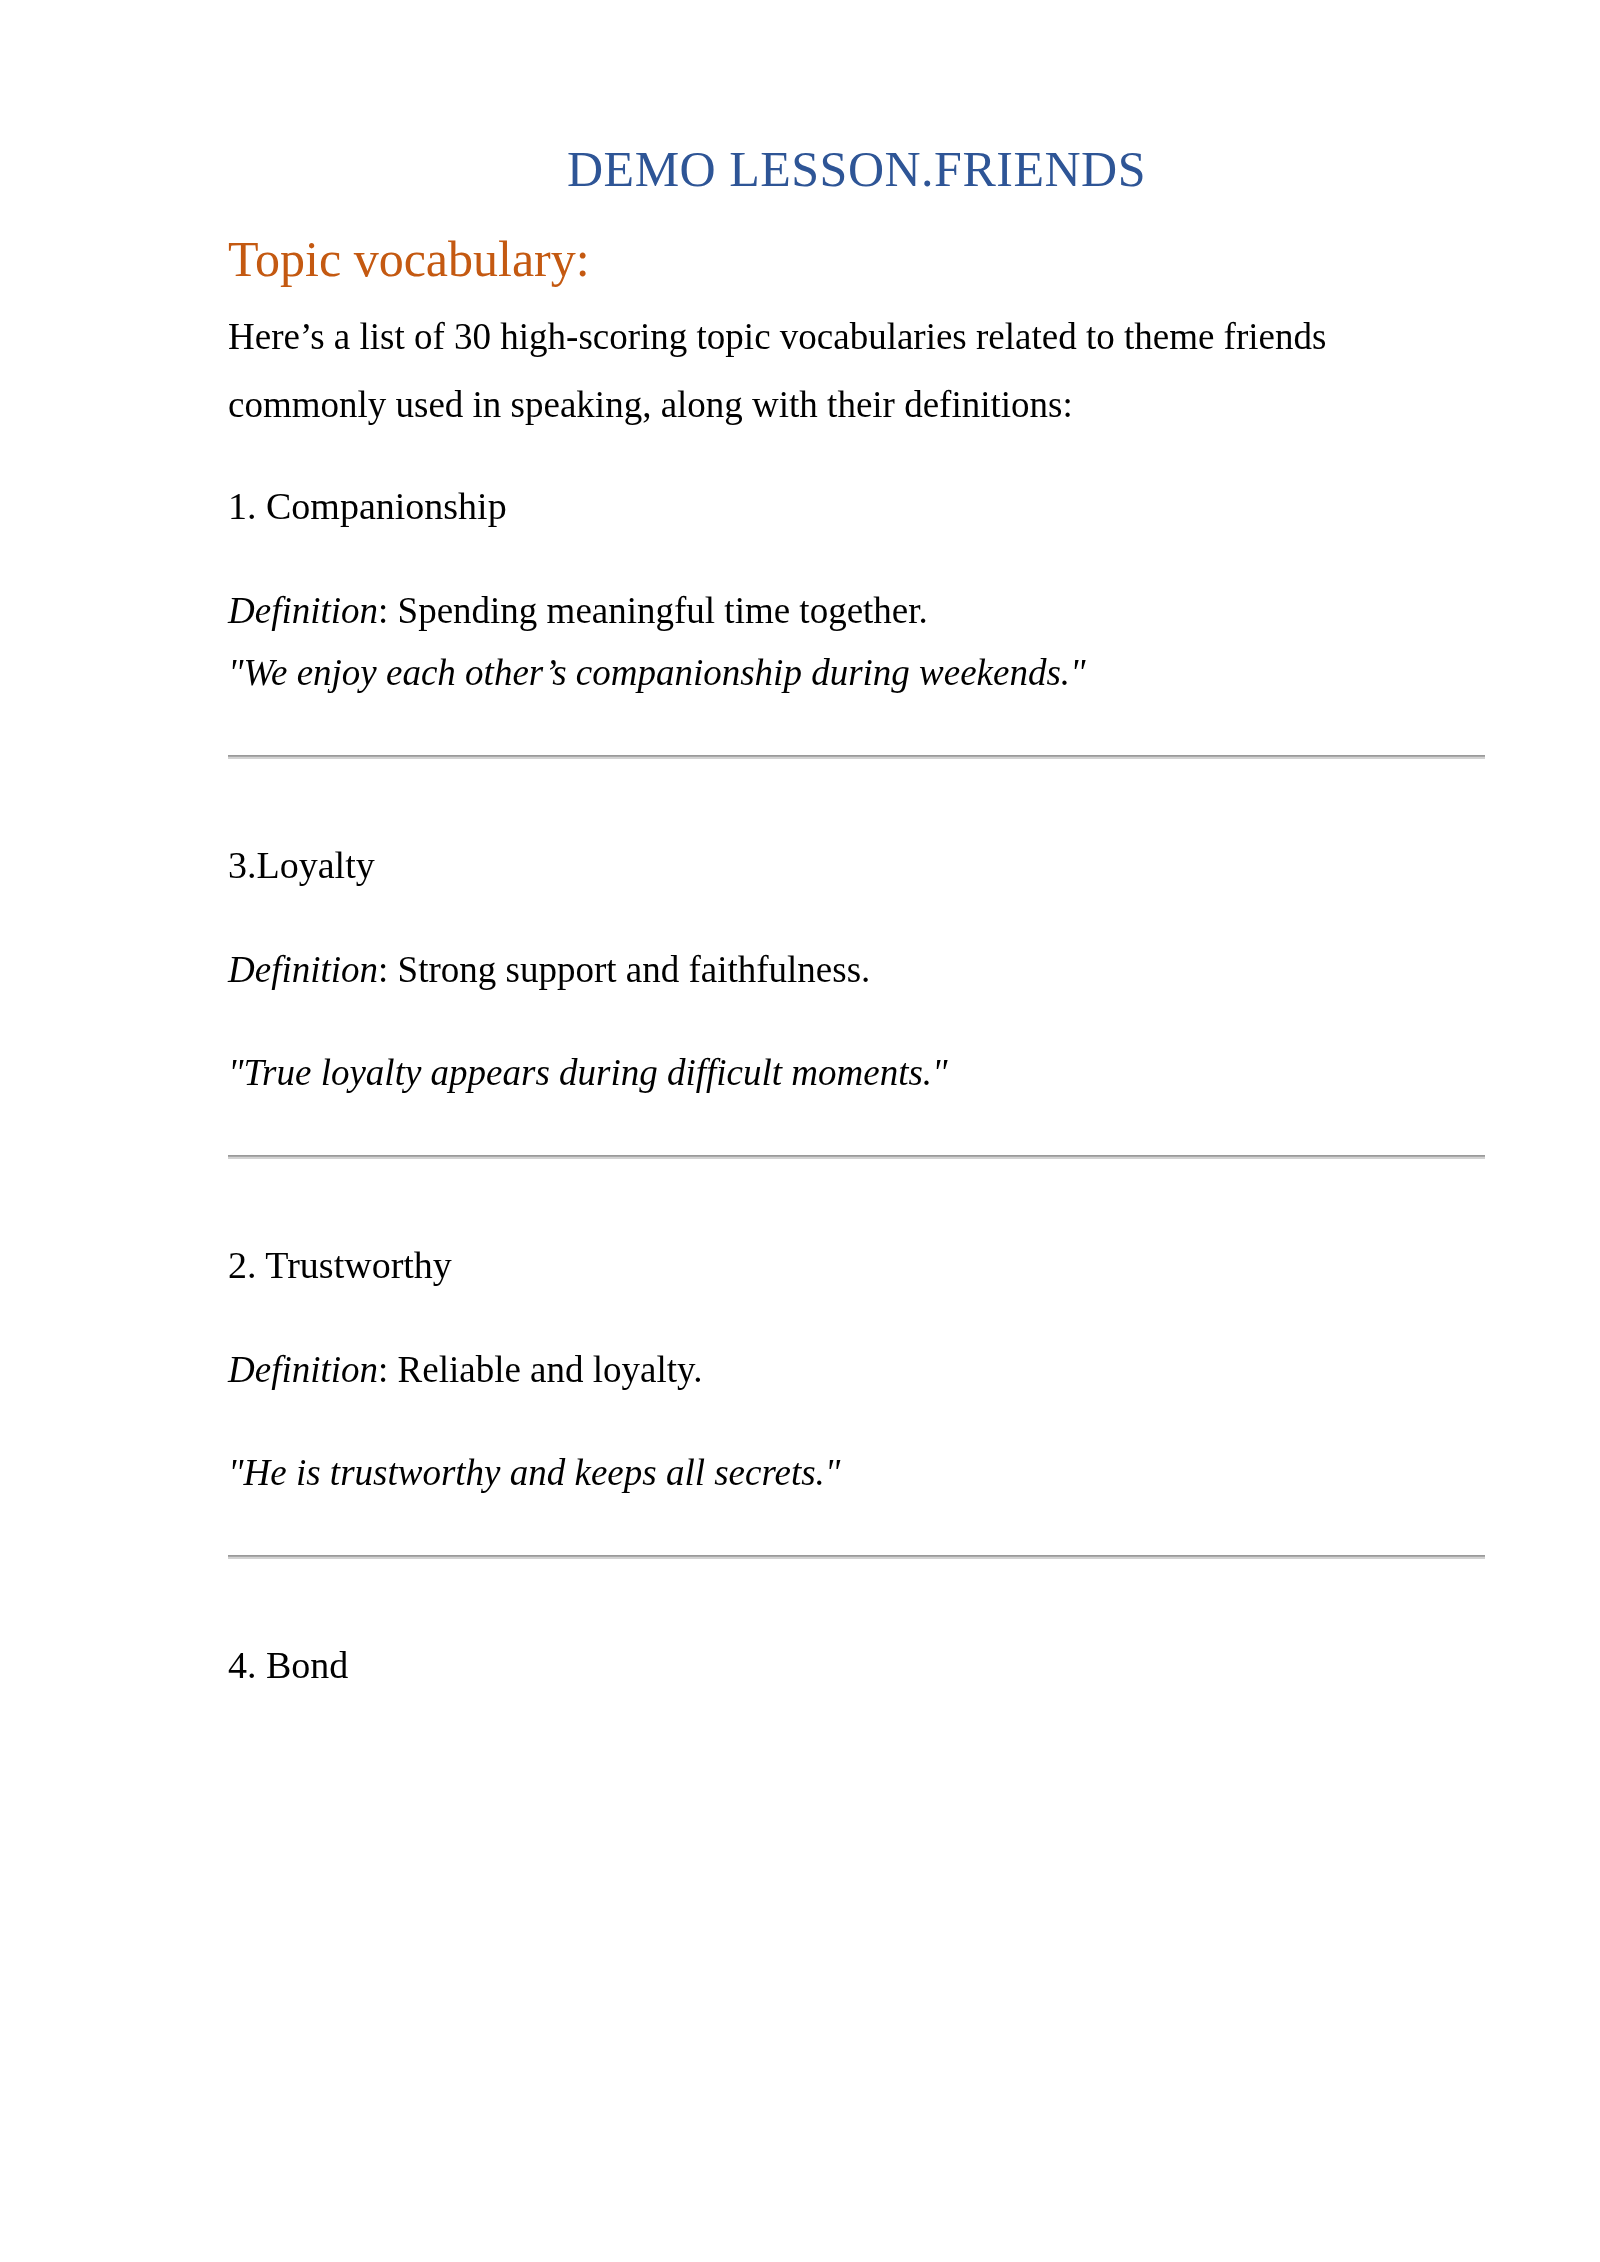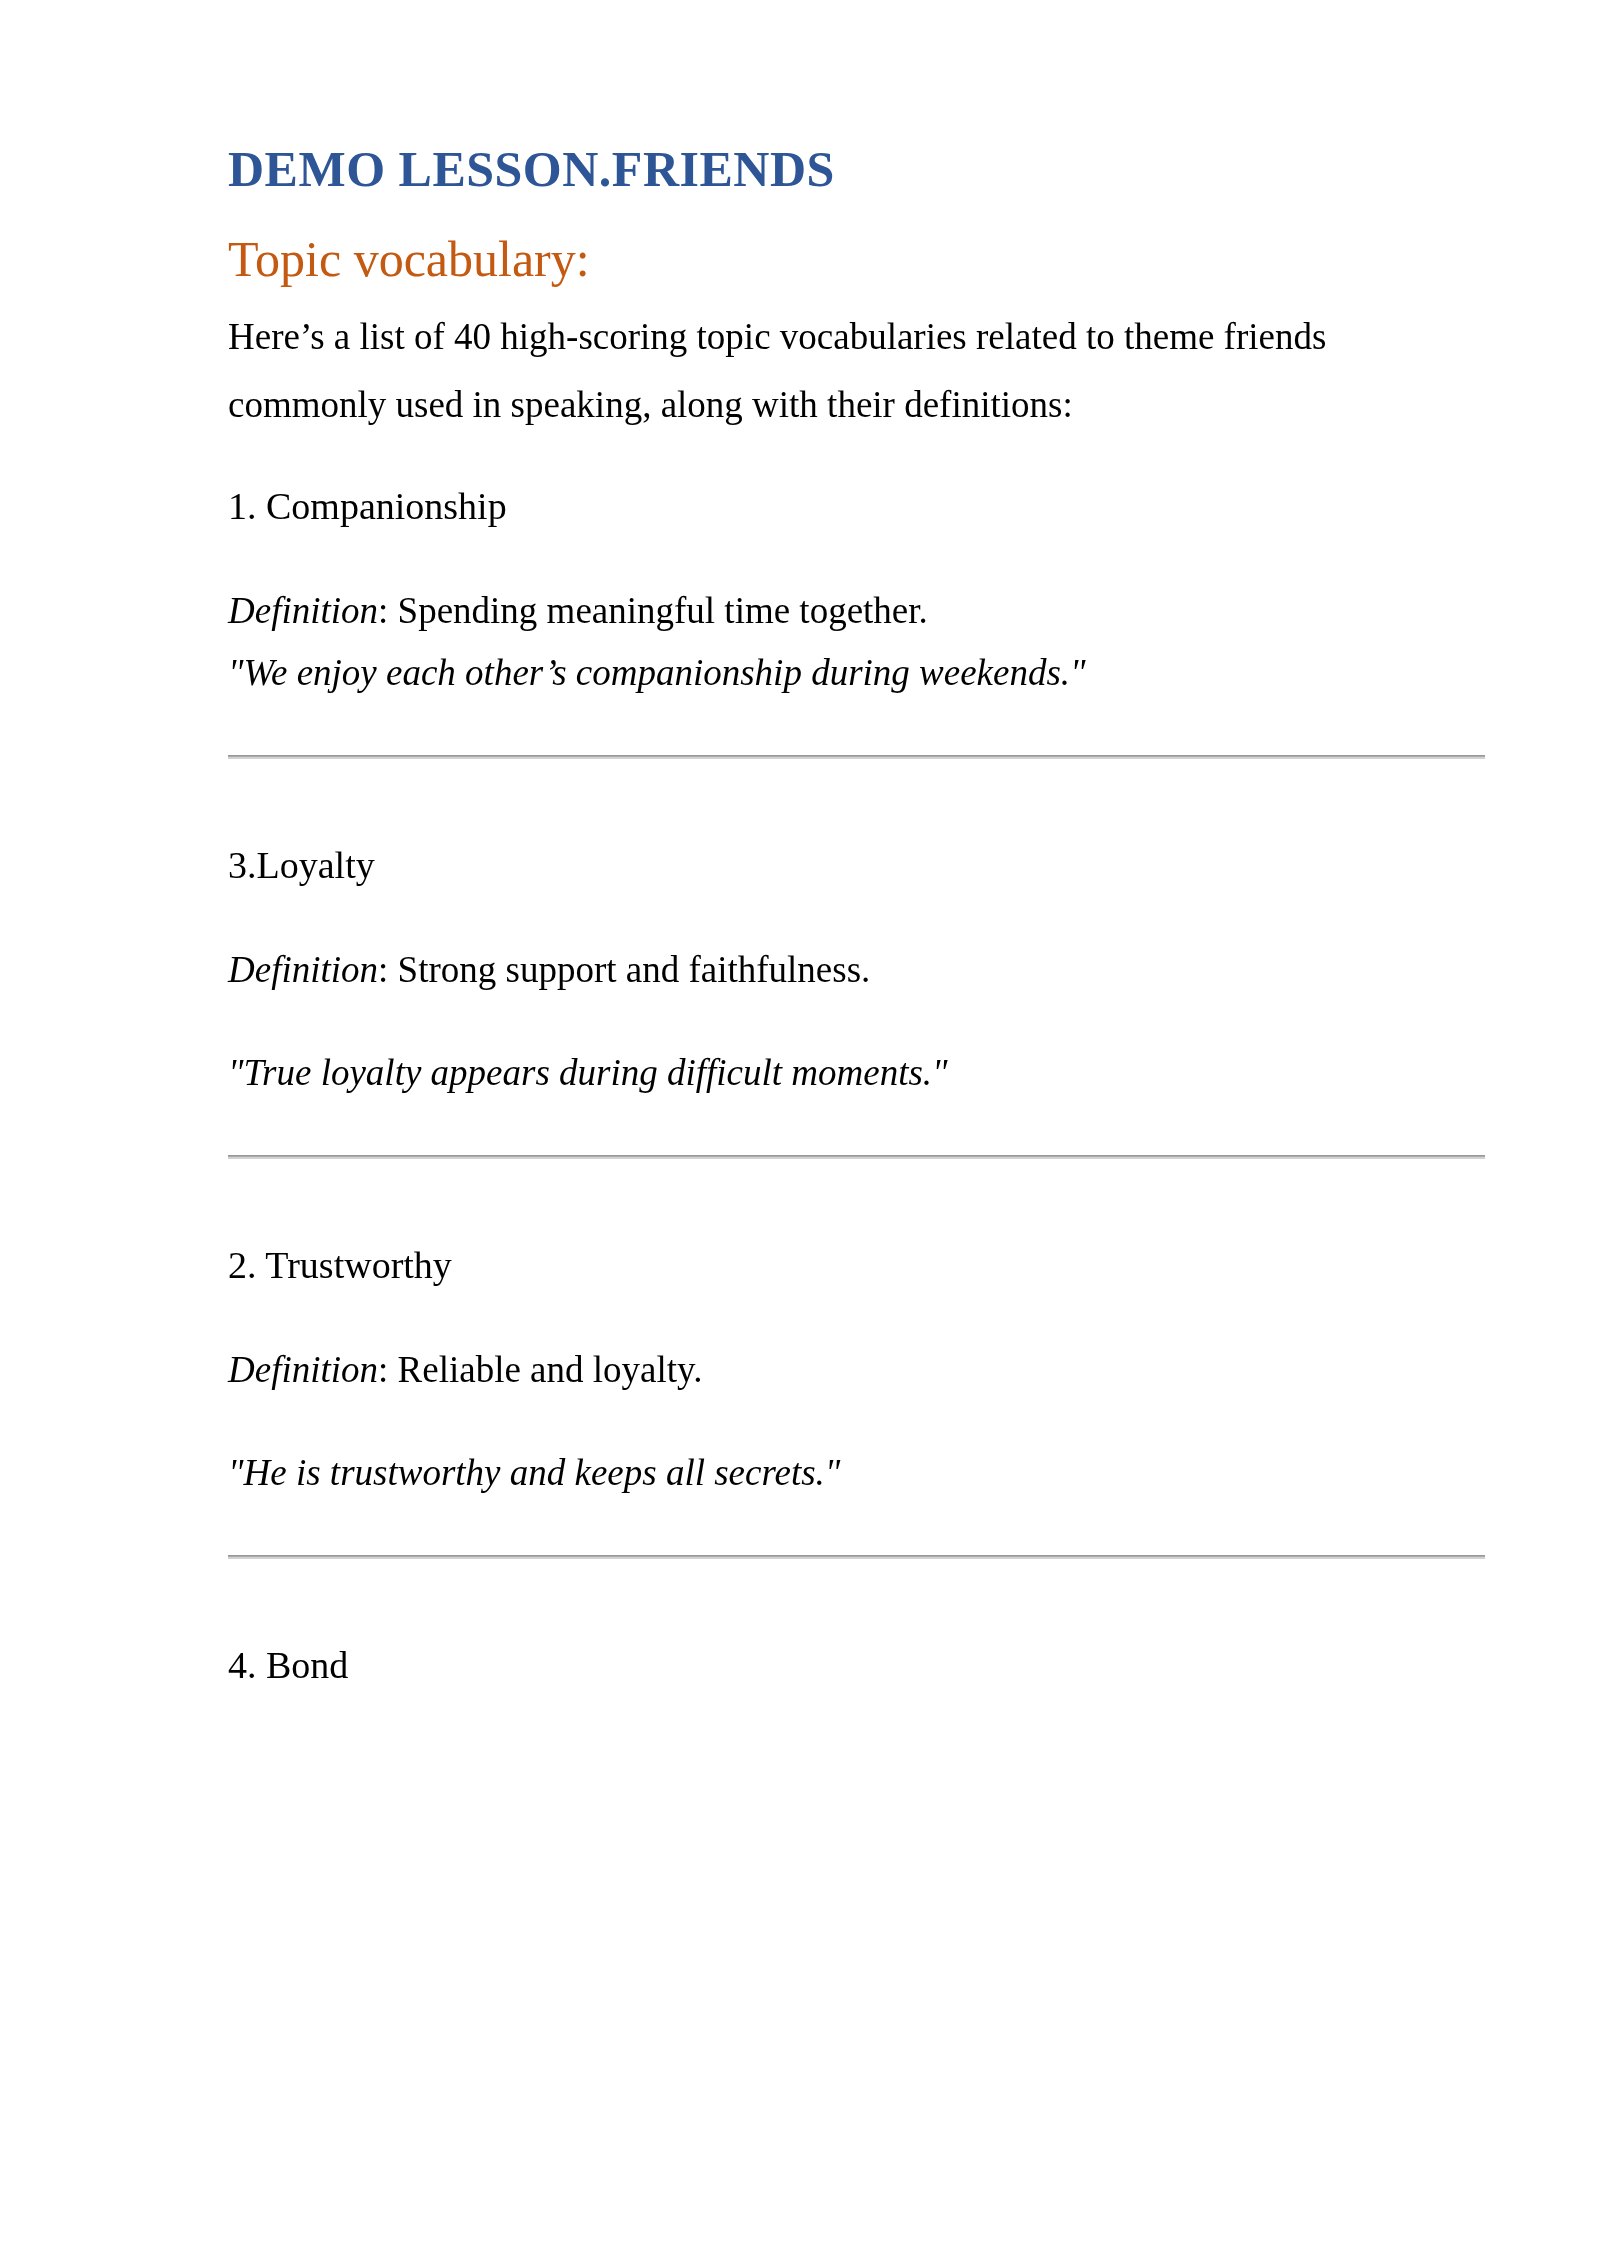--- a/index.html
+++ b/index.html
@@ -18,22 +18,22 @@
     position: relative;
   }
   .content {
     margin-left: 228px;
     width: 1257px;
   }
   .title {
     margin-top: 138px;
     font-size: 50px;
     line-height: 62px;
-    font-weight: bold;
-    text-align: left;
+    font-weight: normal;
+    text-align: center;
     color: var(--title, #2E5596);
     letter-spacing: 0.5px;
   }
   .topic {
     margin-top: 25px;
     font-size: 50px;
     line-height: 68px;
     font-weight: normal;
     color: var(--topic, #C45911);
   }
@@ -76,21 +76,21 @@
 <body>
 
 <div class="page">
   <div class="content">
 
     <h1 class="title">DEMO LESSON.FRIENDS</h1>
 
     <h2 class="topic">Topic vocabulary:</h2>
 
     <p class="intro">
-      <span class="line">Here’s a list of 40 high-scoring topic vocabularies related to theme friends</span>
+      <span class="line">Here’s a list of 30 high-scoring topic vocabularies related to theme friends</span>
       <span class="line">commonly used in speaking, along with their definitions:</span>
     </p>
 
     <section class="entry first">
       <h3 class="entry-heading">1. Companionship</h3>
       <p class="definition"><em>Definition</em><span>: Spending meaningful time together.</span></p>
       <p class="example tight">"We enjoy each other’s companionship during weekends."</p>
       <div class="divider"></div>
     </section>
 

